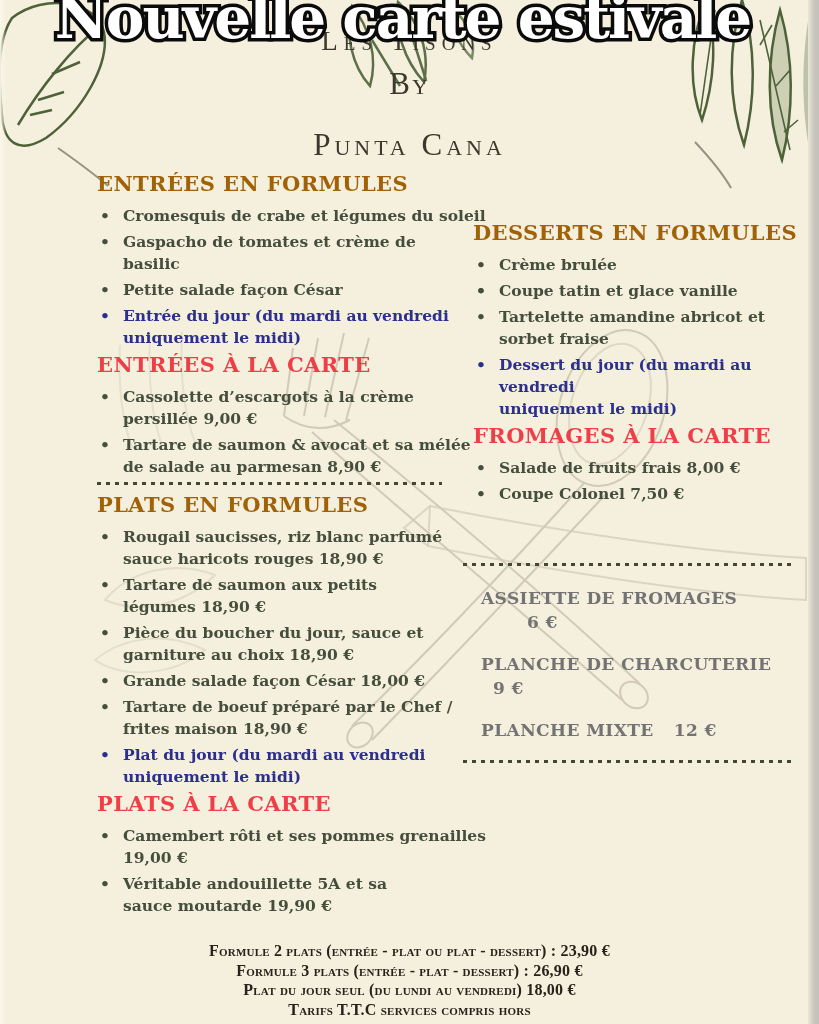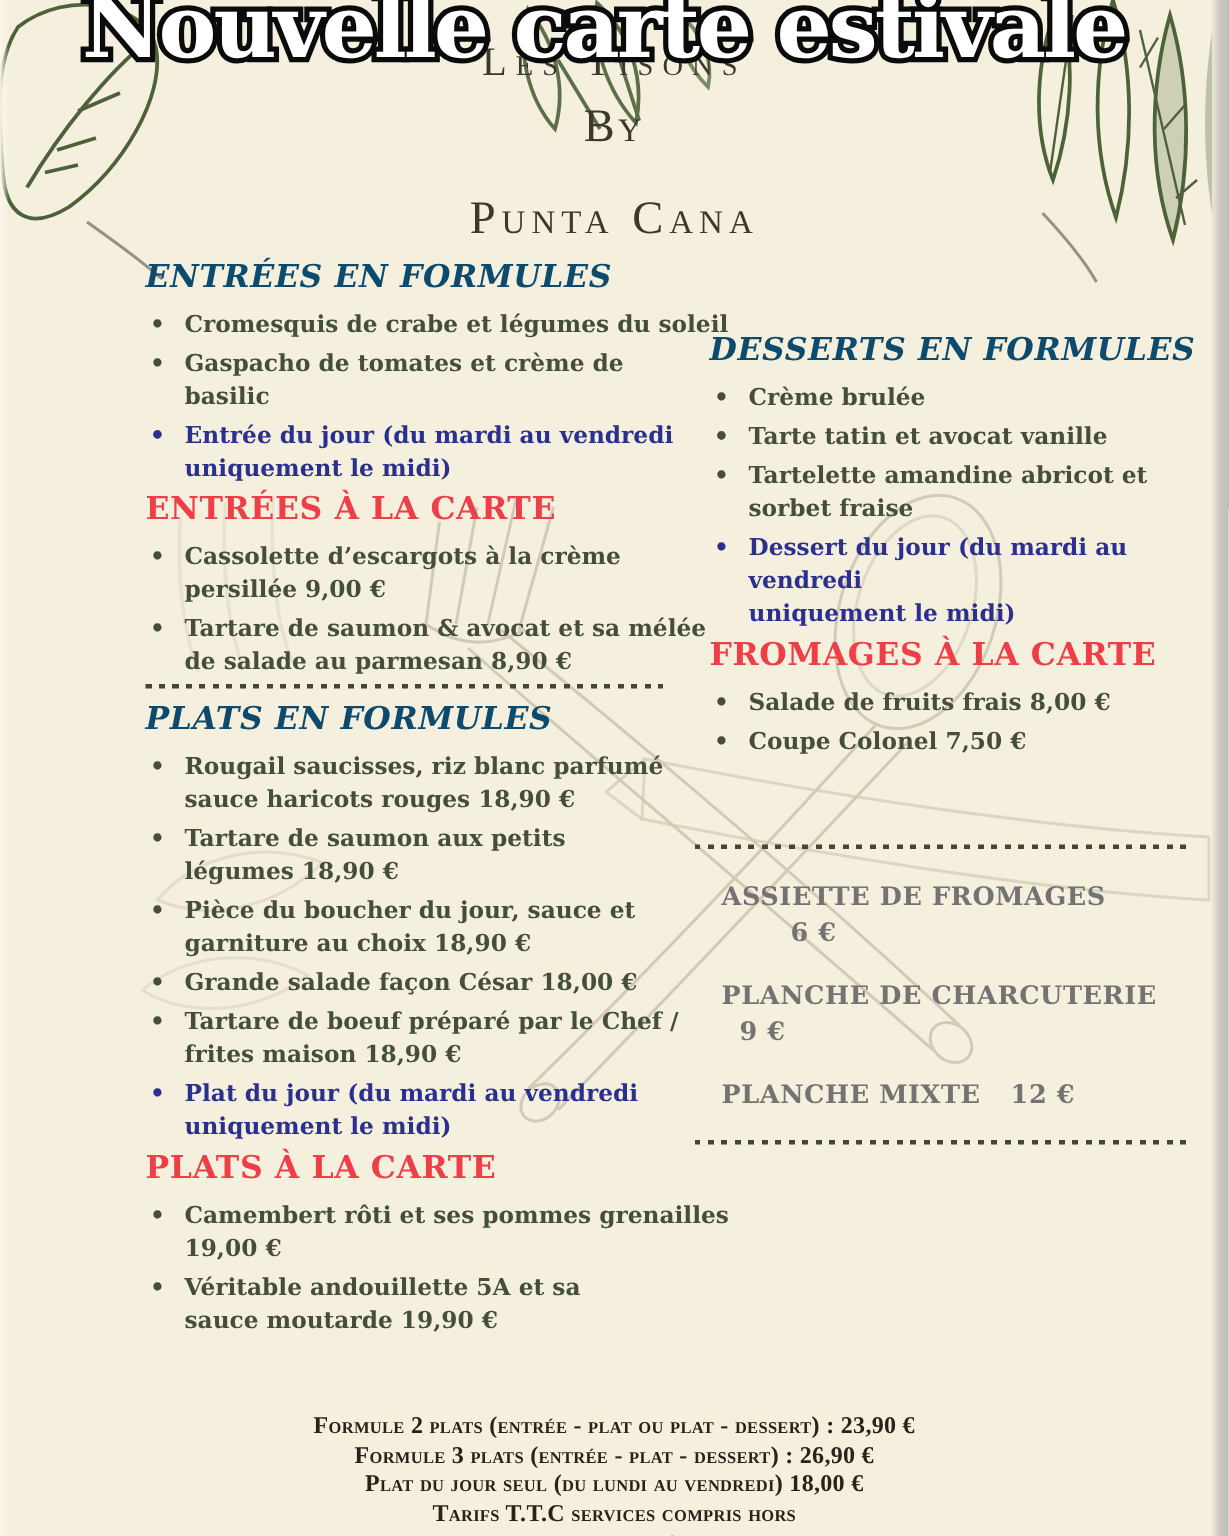--- a/index.html
+++ b/index.html
@@ -33,21 +33,21 @@
     font-family:"Liberation Serif",serif;font-variant:small-caps;color:#3c382d;}
   .brand .l1{font-size:27px;letter-spacing:6px;margin-bottom:9px;}
   .brand .l2{font-size:31px;letter-spacing:2px;margin-bottom:25px;}
   .brand .l3{font-size:31px;letter-spacing:4px;}
 
   
   .col{position:absolute;z-index:3;}
   .col-left{left:97px;top:172px;width:400px;}
   .col-right{left:473px;top:221px;width:330px;}
   .col h2{font-size:21px;line-height:24px;margin:0 0 9px;letter-spacing:.4px;font-weight:700;}
-  .h-green{color:#0c4a6e;font-style:italic;}
+  .h-green{color:#a16207;}
   .h-red{color:#ee3f48;}
   .col ul{list-style:none;margin:0 0 4px;padding:0;}
   .col li{position:relative;padding-left:26px;margin:0 0 4px;
     font-size:15.5px;line-height:22px;font-weight:700;color:#454e3c;}
   .col li .bt{position:absolute;left:3px;top:0;}
   .col li .it{white-space:pre-line;}
   .col li.blue{color:#2b2f8e;}
   .dash{height:3px;background-image:repeating-linear-gradient(to right,#414835 0 4px,transparent 4px 9px);}
   .dash-left{width:345px;margin:0 0 8px;}
   .dash-r1{width:332px;margin:58px 0 20px -10px;}
@@ -138,21 +138,21 @@
     <div class="l2">By</div>
     <div class="l3">Punta Cana</div>
   </div>
 
   <div class="col col-left">
     <h2 class="h-green">ENTRÉES EN FORMULES</h2>
     <ul>
       <li><span class="bt">•</span><span class="it">Cromesquis de crabe et légumes du soleil</span></li>
       <li><span class="bt">•</span><span class="it">Gaspacho de tomates et crème de
 basilic</span></li>
-      <li><span class="bt">•</span></li>
+      <li><span class="bt">•</span><span class="it">Petite salade façon César</span></li>
       <li class="blue"><span class="bt">•</span><span class="it">Entrée du jour (du mardi au vendredi
 uniquement le midi)</span></li>
     </ul>
     <h2 class="h-red">ENTRÉES À LA CARTE</h2>
     <ul>
       <li><span class="bt">•</span><span class="it">Cassolette d’escargots à la crème
 persillée 9,00 €</span></li>
       <li><span class="bt">•</span><span class="it">Tartare de saumon &amp; avocat et sa mélée
 de salade au parmesan  8,90 €</span></li>
     </ul>
@@ -177,21 +177,21 @@
       <li><span class="bt">•</span><span class="it">Véritable andouillette 5A et sa
 sauce moutarde  19,90 €</span></li>
     </ul>
   </div>
 
   <div class="col col-right">
     <h2 class="h-green">DESSERTS EN FORMULES</h2>
     <ul>
       <li><span class="bt">•</span><span class="it">Crème brulée</span></li>
       <li><span class="bt">•</span></li>
-      <li><span class="bt">•</span><span class="it">Tarte tatin et avocat vanille</span></li>
+      <li><span class="bt">•</span><span class="it">Coupe tatin et glace vanille</span></li>
       <li><span class="bt">•</span><span class="it">Tartelette amandine abricot et
 sorbet fraise</span></li>
       <li class="blue"><span class="bt">•</span><span class="it">Dessert du jour (du mardi au vendredi
 uniquement le midi)</span></li>
     </ul>
     <h2 class="h-red">FROMAGES À LA CARTE</h2>
     <ul>
       <li><span class="bt">•</span><span class="it">Salade de fruits frais 8,00 €</span></li>
       <li><span class="bt">•</span><span class="it">Coupe Colonel 7,50 €</span></li>
     </ul>

